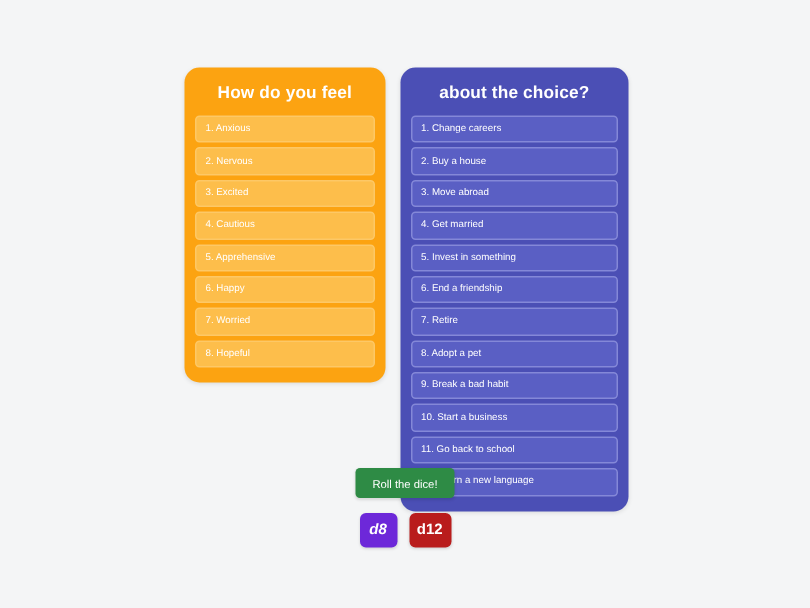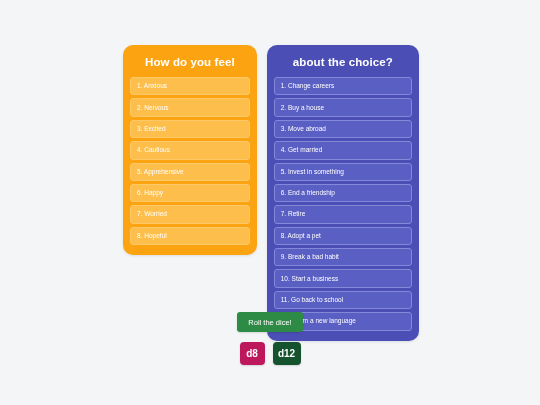--- a/index.html
+++ b/index.html
@@ -108,24 +108,25 @@
     display: flex;
     align-items: center;
     justify-content: center;
     color: #ffffff;
     font-size: 10px;
     font-weight: bold;
     cursor: pointer;
     box-shadow: 0 1px 2px rgba(0,0,0,0.14);
   }
   .die-d8 {
-    background: #be185d;
+    background: #6d28d9;
+    font-style: italic;
   }
   .die-d12 {
-    background: #14532d;
+    background: #b91c1c;
     width: 28px;
   }
 </style>
 </head>
 <body>
 
 <div class="stage">
 
   <div class="cards">
 

